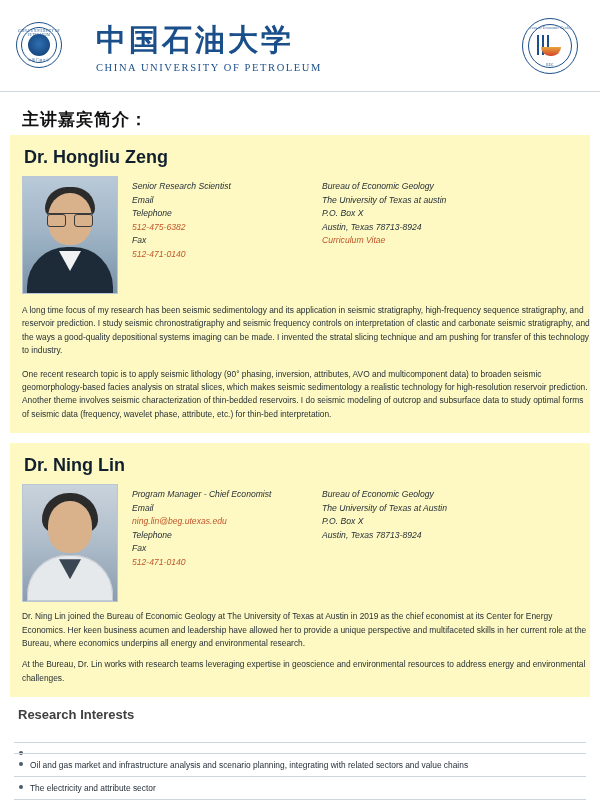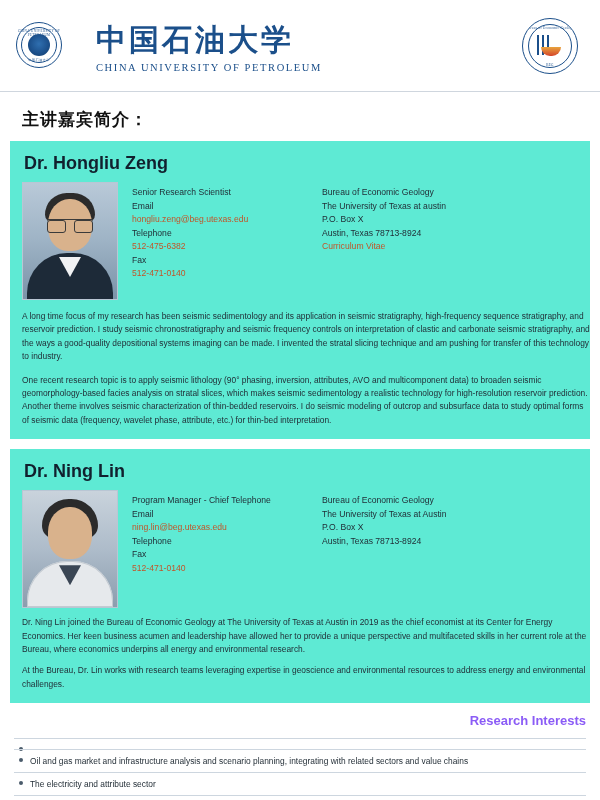--- a/index.html
+++ b/index.html
@@ -154,31 +154,31 @@
     position: absolute;
     left: 0;
     right: 0;
     bottom: 0;
     height: 1px;
     background: #cfd6de;
   }
 
   
   .section-title {
-    margin: 16px 0 10px 22px;
+    margin: 16px 0 4px 22px;
     font-family: "Liberation Serif", serif;
     font-size: 17px;
     font-weight: bold;
     color: #111111;
     letter-spacing: 1px;
   }
 
   
   .card {
-    background: #5eead4;
+    background: #fef9c3;
     margin: 0 10px 10px 10px;
     padding: 10px 0 12px 12px;
     box-sizing: border-box;
   }
   .card-name {
     font-size: 18px;
     font-weight: bold;
     color: #11202e;
     margin: 2px 0 8px 2px;
     font-family: "Liberation Sans", sans-serif;
@@ -270,20 +270,21 @@
     background: #f1f2f4;
     clip-path: polygon(50% 100%, 0 0, 100% 0);
   }
   .p2 .collar { background: #3a4654; }
 
   .info-cols {
     display: flex;
     flex: 1 1 auto;
     padding-left: 14px;
     padding-top: 4px;
+    font-style: italic;
   }
   .info-col-a { width: 190px; flex: 0 0 190px; }
   .info-col-b { flex: 1 1 auto; }
   .info-line {
     font-size: 8.6px;
     line-height: 13.5px;
     color: #1f2a33;
     white-space: nowrap;
   }
   .info-line.link { color: #c0562a; }
@@ -298,23 +299,22 @@
   }
   .card-2 .para { margin-top: 8px; }
 
   
   .interests {
     margin: 4px 14px 0 14px;
   }
   .interests h3 {
     font-size: 13px;
     font-weight: bold;
-    color: #8b5cf6;
-    margin: 6px 0 10px 4px;
-    text-align: right;
+    color: #404040;
+    margin: 6px 0 20px 4px;
   }
   .interest-row {
     border-top: 1px solid #cdd6df;
     padding: 5px 4px 5px 16px;
     font-size: 8.4px;
     line-height: 12px;
     color: #1f2a33;
     position: relative;
   }
   .interest-row:last-child { border-bottom: 1px solid #cdd6df; }
@@ -364,21 +364,20 @@
         <div class="hair"></div>
         <div class="face"></div>
         <div class="glasses"></div>
         <div class="body-shirt"></div>
         <div class="collar"></div>
       </div>
       <div class="info-cols">
         <div class="info-col-a">
           <div class="info-line">Senior Research Scientist</div>
           <div class="info-line">Email</div>
-          <div class="info-line link">hongliu.zeng@beg.utexas.edu</div>
           <div class="info-line">Telephone</div>
           <div class="info-line value">512-475-6382</div>
           <div class="info-line">Fax</div>
           <div class="info-line value">512-471-0140</div>
         </div>
         <div class="info-col-b">
           <div class="info-line">Bureau of Economic Geology</div>
           <div class="info-line">The University of Texas at austin</div>
           <div class="info-line">P.O. Box X</div>
           <div class="info-line">Austin, Texas 78713-8924</div>
@@ -394,21 +393,21 @@
     <div class="card-name">Dr. Ning Lin</div>
     <div class="card-top">
       <div class="portrait p2">
         <div class="hair"></div>
         <div class="face"></div>
         <div class="body-shirt"></div>
         <div class="collar"></div>
       </div>
       <div class="info-cols">
         <div class="info-col-a">
-          <div class="info-line">Program Manager - Chief Telephone</div>
+          <div class="info-line">Program Manager - Chief Economist</div>
           <div class="info-line">Email</div>
           <div class="info-line link">ning.lin@beg.utexas.edu</div>
           <div class="info-line">Telephone</div>
           <div class="info-line">Fax</div>
           <div class="info-line value">512-471-0140</div>
         </div>
         <div class="info-col-b">
           <div class="info-line">Bureau of Economic Geology</div>
           <div class="info-line">The University of Texas at Austin</div>
           <div class="info-line">P.O. Box X</div>

